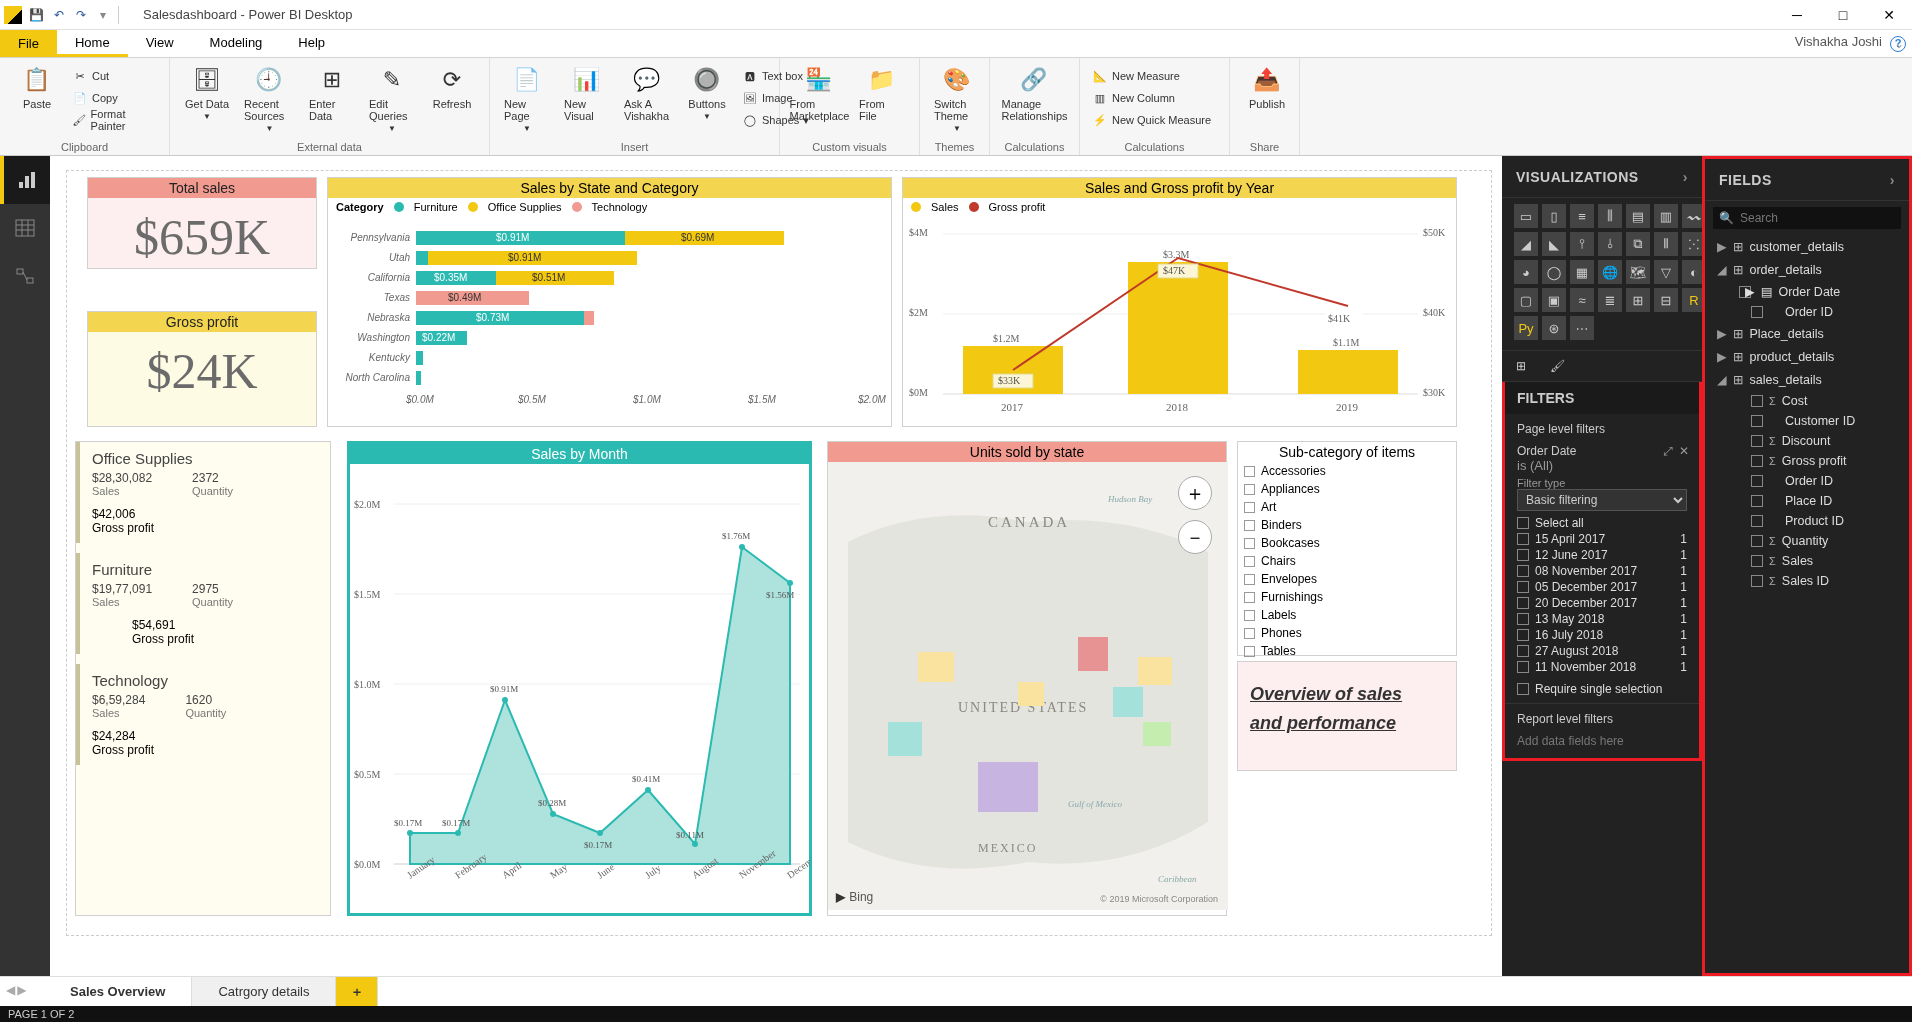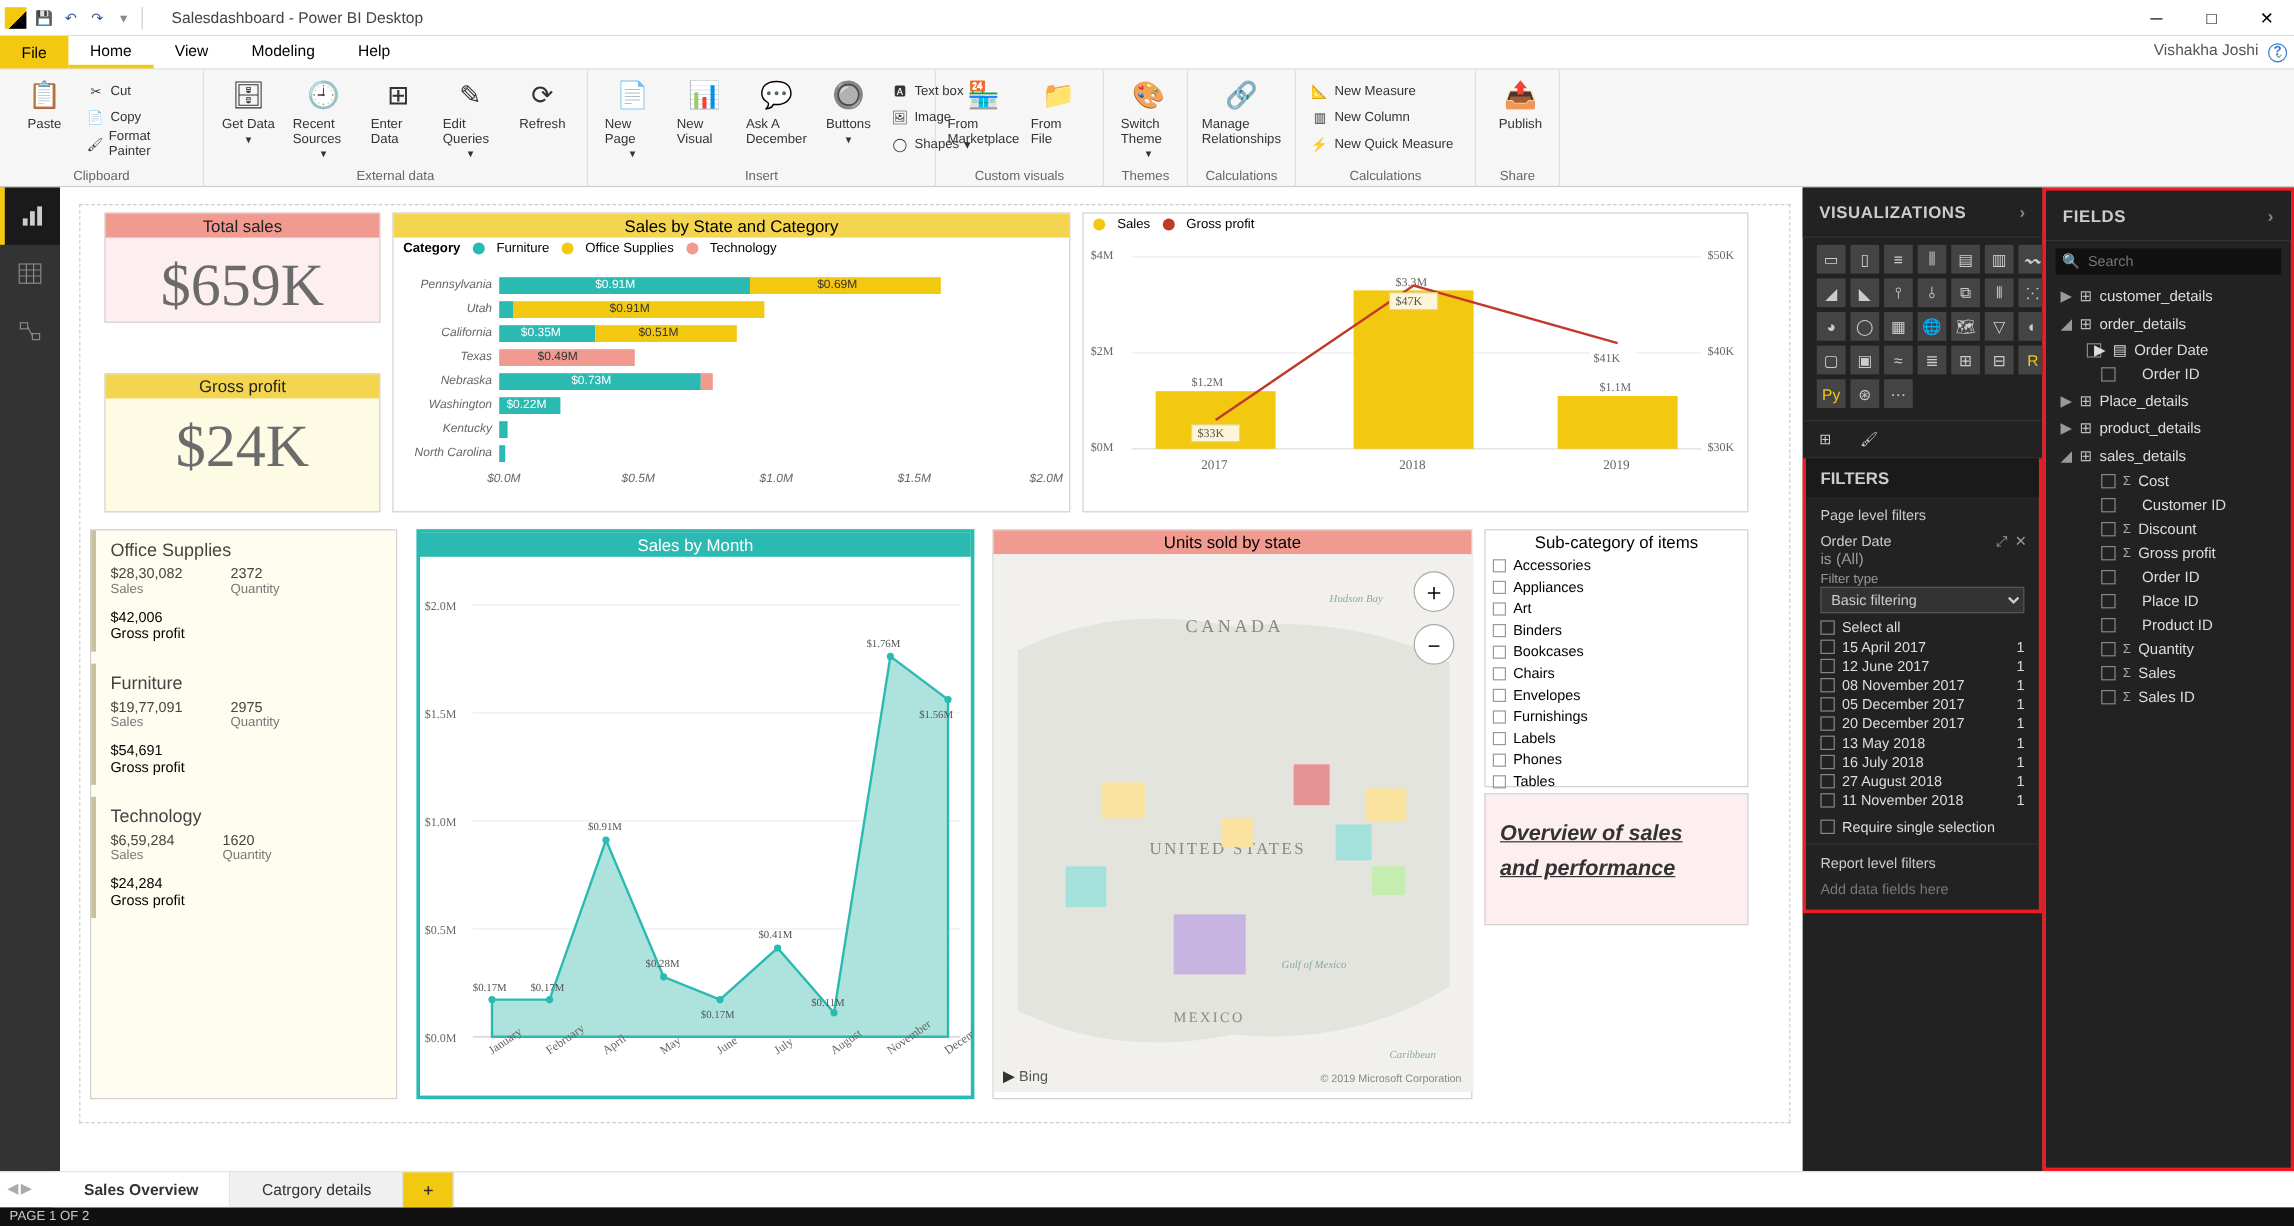--- a/index.html
+++ b/index.html
@@ -188,21 +188,21 @@
           <span class="ic">📄</span>
           <span>New Page</span>
           <span style="font-size:8px;">▼</span>
         </div>
       <div class="rbtn-lg">
           <span class="ic">📊</span>
           <span>New Visual</span>
         </div>
       <div class="rbtn-lg">
           <span class="ic">💬</span>
-          <span>Ask A December</span>
+          <span>Ask A Vishakha</span>
         </div>
       <div class="rbtn-lg">
           <span class="ic">🔘</span>
           <span>Buttons</span>
           <span style="font-size:8px;">▼</span>
         </div>
       <div style="display:flex;flex-direction:column;gap:2px;margin-top:4px;">
         <div class="rbtn-sm">
             <span class="ic">🅰</span>
             <span>Text box</span>
@@ -376,20 +376,21 @@
 
           <div class="axis-lbl" style="left:78px;top:178px;">$0.0M</div>
           <div class="axis-lbl" style="left:190px;top:178px;">$0.5M</div>
           <div class="axis-lbl" style="left:305px;top:178px;">$1.0M</div>
           <div class="axis-lbl" style="left:420px;top:178px;">$1.5M</div>
           <div class="axis-lbl" style="left:530px;top:178px;">$2.0M</div>
         </div>
       </div>
 
       <div class="card" style="left:835px; top:6px; width:555px; height:250px;">
+        <div class="chdr chart-hdr">Sales and Gross profit by Year</div>
         <div class="legend">
           <span class="dot" style="background:#f2c811"></span>
             <span>Sales</span>
           <span class="dot" style="background:#c0392b"></span>
             <span>Gross profit</span>
         </div>
         <svg width="555" height="200">
 
           <text x="6" y="20" font-size="10" fill="#666">$4M</text>
           <text x="6" y="100" font-size="10" fill="#666">$2M</text>
@@ -447,21 +448,21 @@
           <div class="cat-row">
               <div>
                 <div class="v">$19,77,091</div>
                 <div class="lbl">Sales</div>
               </div>
               <div>
                 <div class="v">2975</div>
                 <div class="lbl">Quantity</div>
               </div>
             </div>
-          <div style="margin-top:10px;">
+          <div style="margin-top:10px;margin-left:40px;">
               <div class="v">$54,691</div>
               <div class="lbl">Gross profit</div>
             </div>
         </div>
         <div class="cat-sect" style="margin-top:10px;">
           <div class="cat-title">Technology</div>
           <div class="cat-row">
               <div>
                 <div class="v">$6,59,284</div>
                 <div class="lbl">Sales</div>

